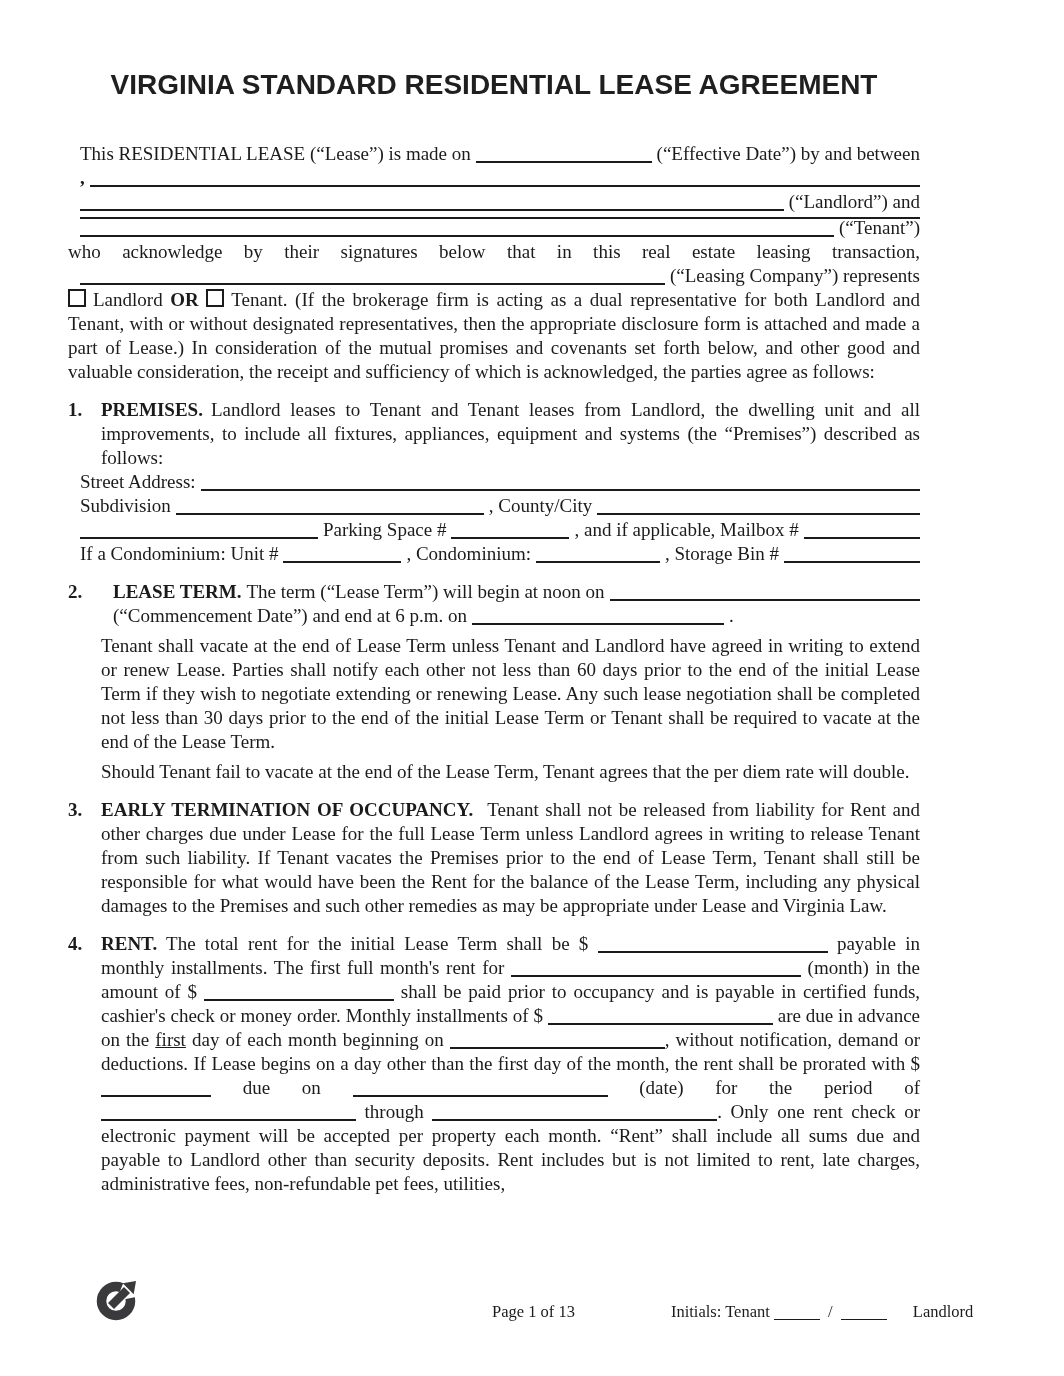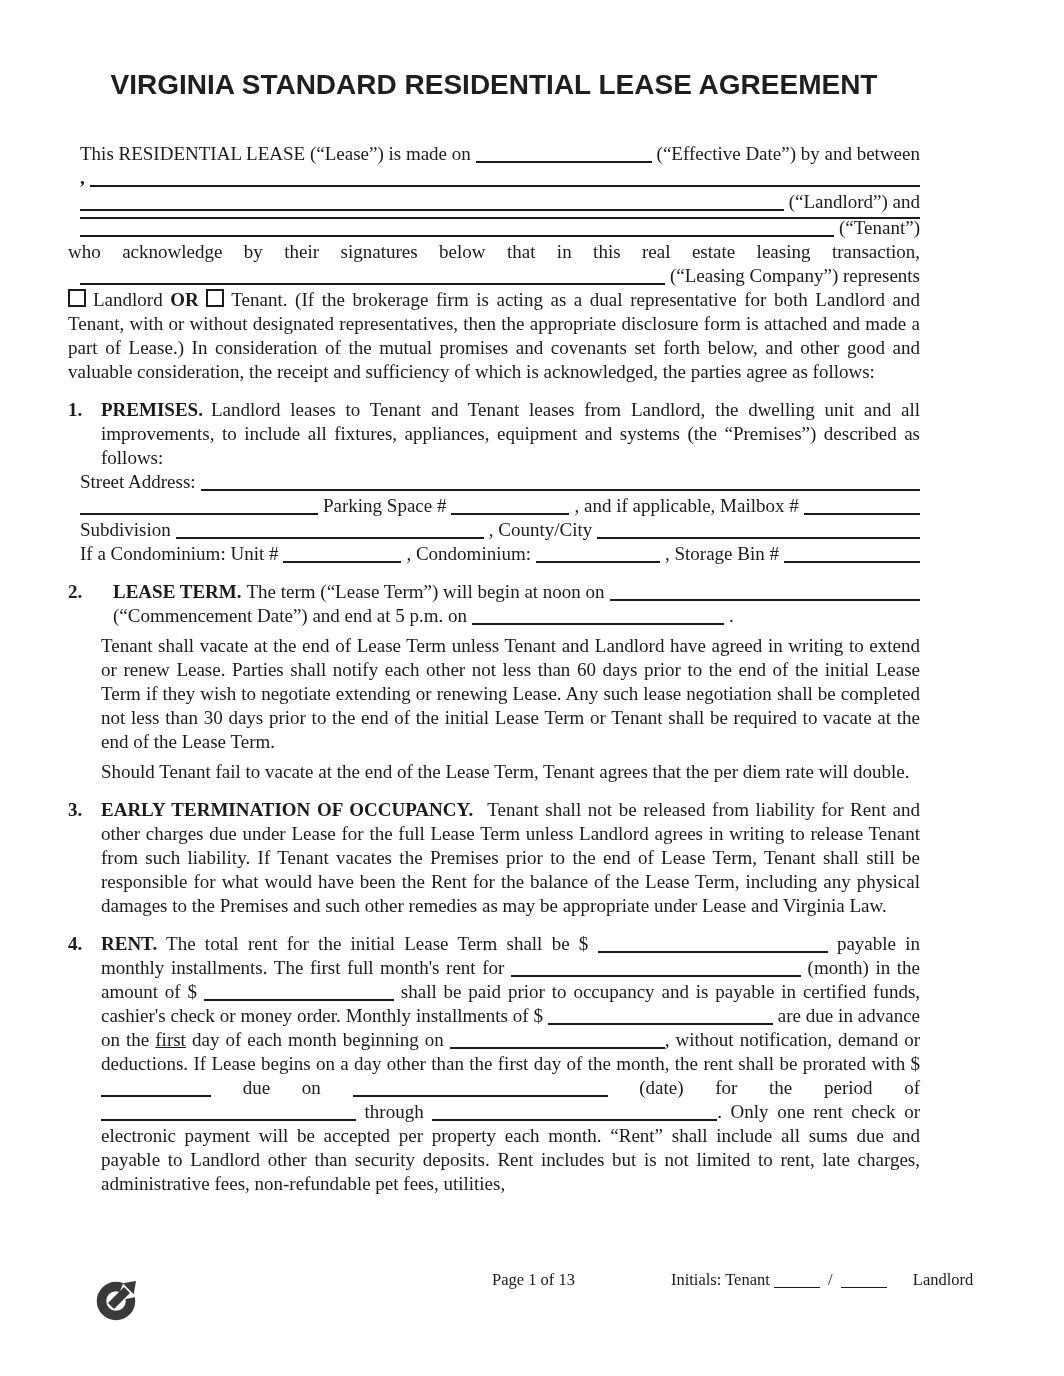--- a/index.html
+++ b/index.html
@@ -30,21 +30,21 @@
   .sec { position:relative; padding-left:33px; margin-top:14px; }
   .num { position:absolute; left:0; top:0; font-weight:bold; }
   .para { margin-top:6px; }
   .cb {
     display:inline-block; width:14px; height:14px;
     border:2px solid #1b1b1b; vertical-align:-1px; margin-right:7px;
   }
   .uw { text-decoration:underline;margin-top:20px; }
   .footer {
     position:absolute; left:68px; right:50px; bottom:52px;
-    display:flex; align-items:flex-start; font-size:16.5px; white-space:nowrap;
+    display:flex; align-items:flex-end; font-size:16.5px; white-space:nowrap;
   }
   .logo-wrap { margin-left:28px; width:46px; height:56px; }
   .f-page { margin-left:350px; }
   .f-init { margin-left:96px; }
   .f-land { margin-left:26px; }
   .fbl { width:46px; border-bottom-width:1.8px; }
   .fsl { margin:0 4px; }
 </style>
 </head>
 <body>
@@ -93,51 +93,51 @@
       <p class="just">
         <span class="b mr">PREMISES.</span><span>Landlord leases to Tenant and Tenant leases from Landlord, the dwelling unit and all improvements, to include all fixtures, appliances, equipment and systems (the “Premises”) described as follows:</span>
       </p>
     </div>
     <div>
       <div class="fline">
         <span>Street Address:</span>
         <span class="bl fill"></span>
       </div>
       <div class="fline">
+        <span>Subdivision</span>
+        <span class="bl" style="width:308px"></span>
+        <span>, County/City</span>
+        <span class="bl fill"></span>
+      </div>
+      <div class="fline">
         <span class="bl" style="width:238px"></span>
         <span>Parking Space #</span>
         <span class="bl" style="width:118px"></span>
         <span>, and if applicable, Mailbox #</span>
-        <span class="bl fill"></span>
-      </div>
-      <div class="fline">
-        <span>Subdivision</span>
-        <span class="bl" style="width:308px"></span>
-        <span>, County/City</span>
         <span class="bl fill"></span>
       </div>
       <div class="fline">
         <span>If a Condominium: Unit #</span>
         <span class="bl" style="width:118px"></span>
         <span>, Condominium:</span>
         <span class="bl" style="width:124px"></span>
         <span>, Storage Bin #</span>
         <span class="bl fill"></span>
       </div>
     </div>
 
     <div class="sec">
       <span class="num">2.</span>
       <div class="fline">
         <span class="b">LEASE TERM.</span>
         <span>The term (“Lease Term”) will begin at noon on</span>
         <span class="bl fill"></span>
       </div>
       <div class="fline">
-        <span>(“Commencement Date”) and end at 5 p.m. on</span>
+        <span>(“Commencement Date”) and end at 6 p.m. on</span>
         <span class="bl" style="width:252px"></span>
         <span>.</span>
       </div>
       <p class="just para">Tenant shall vacate at the end of Lease Term unless Tenant and Landlord have agreed in writing to extend or renew Lease.  Parties shall notify each other not less than 60 days prior to the end of the initial Lease Term if they wish to negotiate extending or renewing Lease. Any such lease negotiation shall be completed not less than 30 days prior to the end of the initial Lease Term or Tenant shall be required to vacate at the end of the Lease Term.</p>
       <p class="just para">Should Tenant fail to vacate at the end of the Lease Term, Tenant agrees that the per diem rate will double.</p>
     </div>
 
     <div class="sec">
       <span class="num">3.</span>
       <p class="just">

